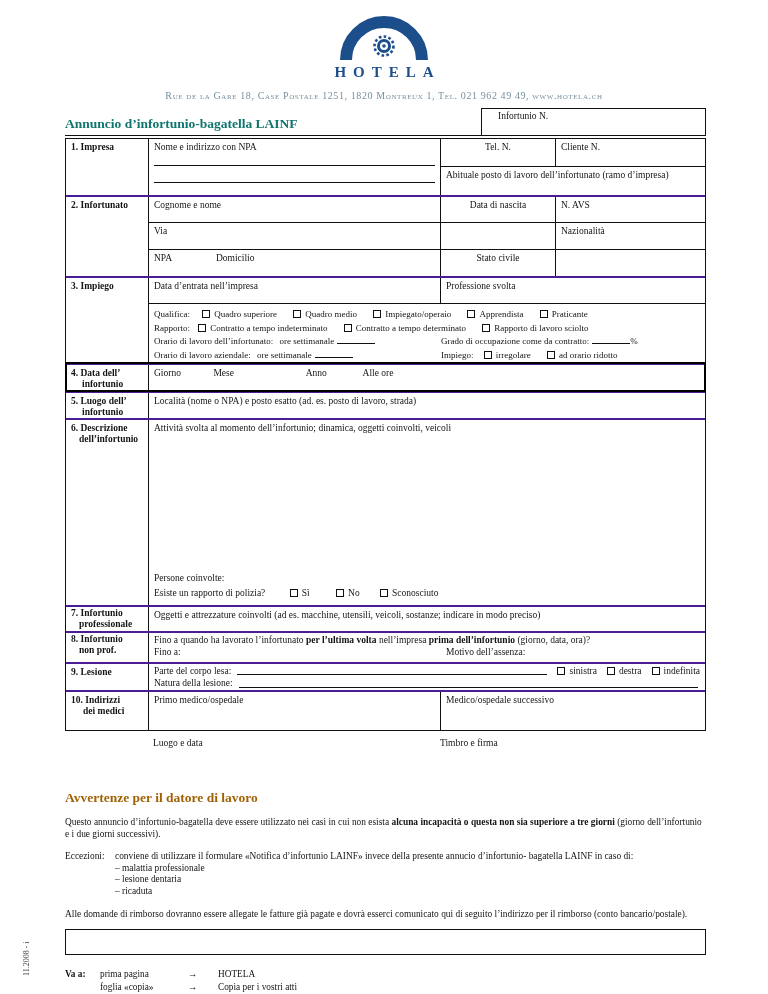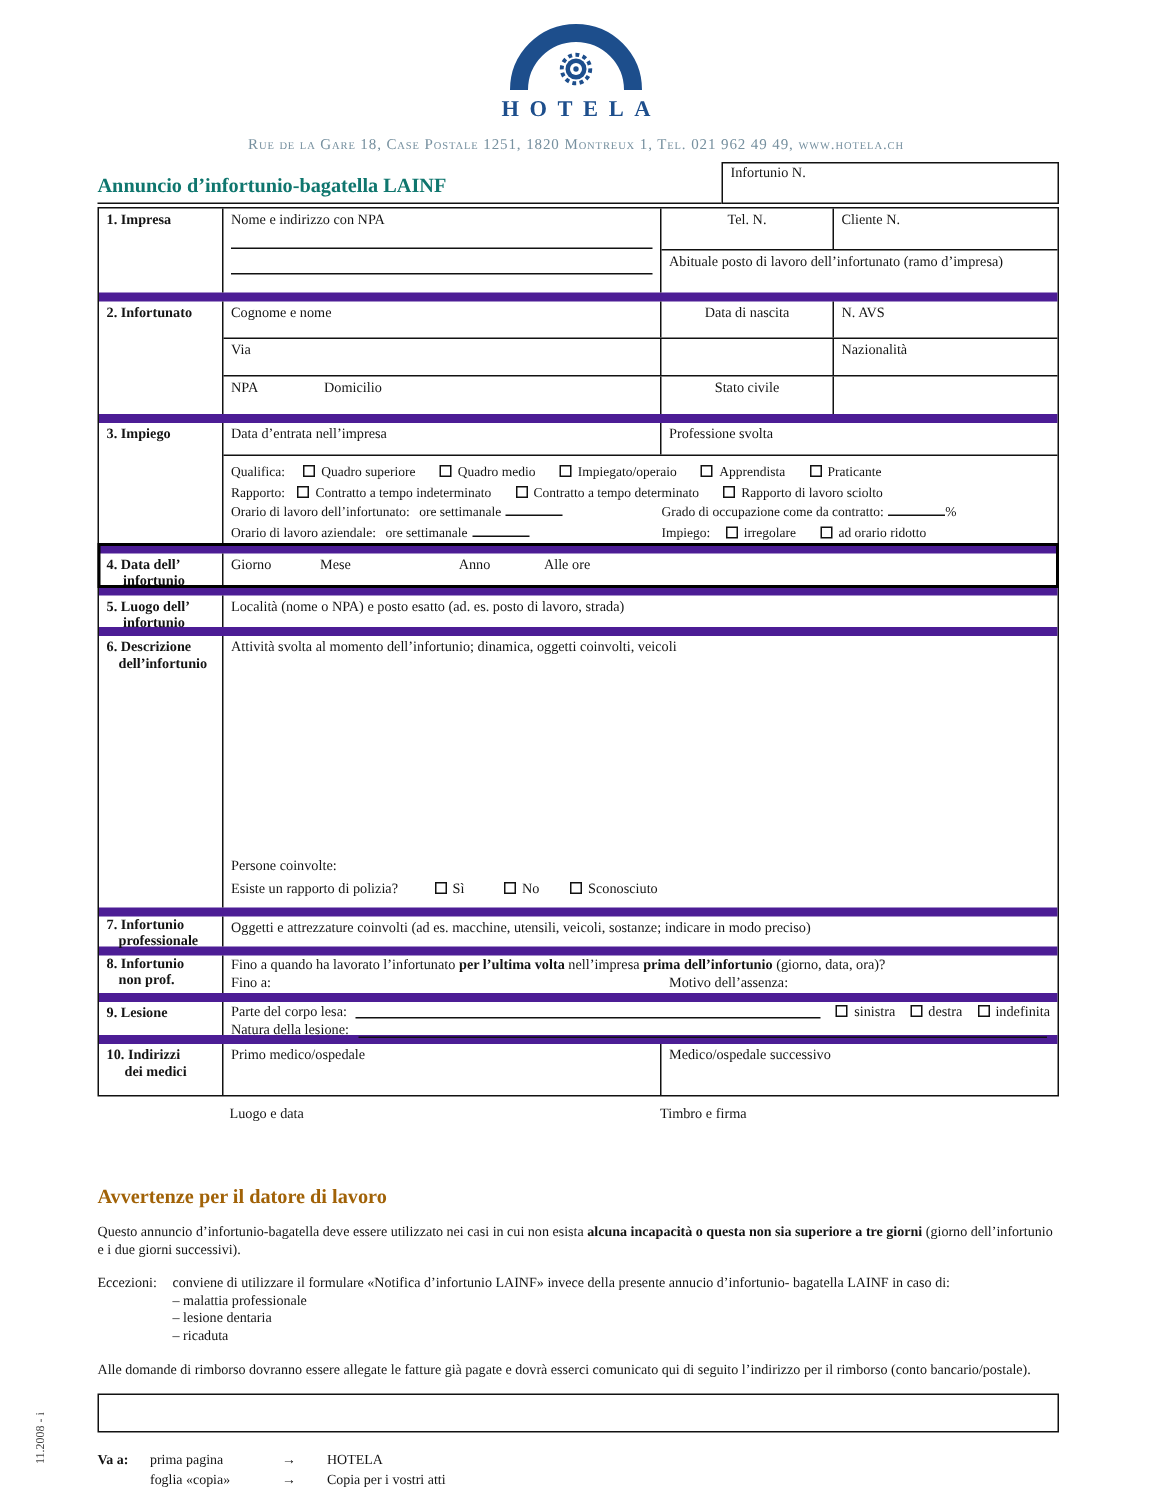--- a/index.html
+++ b/index.html
@@ -14,25 +14,25 @@
   .hdr { position:absolute; top:16px; left:0; width:768px; text-align:center; }
   .brand { color:#1d4e8c; font-weight:bold; font-size:15px; letter-spacing:7px; margin-left:7px; margin-top:0px; }
   .addr { margin-top:9px; color:#76909f; font-size:10px; font-variant:small-caps; letter-spacing:0.6px; }
 
   .content { position:absolute; left:65px; top:108px; width:641px; }
 
   
   .title-row { display:flex; height:28px; }
   .title-cell { flex:1; border-bottom:1px solid #111; position:relative; }
   .title-cell h1 { position:absolute; left:0; bottom:3px; font-size:13.5px; font-weight:bold; color:#0f766e; }
-  .case-box { width:225px; border:1px solid #111; font-size:9.5px; padding:2px 5px; }
+  .case-box { width:225px; border:1px solid #111; font-size:9.5px; padding:2px 16px; }
 
   
   .ftable { border:1px solid #111; margin-top:2px; font-size:9.5px; line-height:1.2; }
-  .frow { display:flex; border-top:6px solid #4c1d95; }
+  .frow { display:flex; border-top:2px solid #4c1d95; }
   .frow:first-child { border-top:none; }
   .thick { outline:2px solid #000; outline-offset:-1px; position:relative; z-index:2; }
   .flabel { width:83px; min-width:83px; border-right:1px solid #111; font-weight:bold; padding:3px 2px 0 5px; font-size:9.5px; }
   .flabel .l2 { display:block; padding-left:11px; }
   .fmain { flex:1; }
   .cell { padding:3px 5px 0 5px; }
   .vdiv { border-right:1px solid #111; }
   .hdivb { border-bottom:1px solid #111; }
   .w292 { width:292px; min-width:292px; }
   .w115 { width:115px; min-width:115px;text-align:center; }

